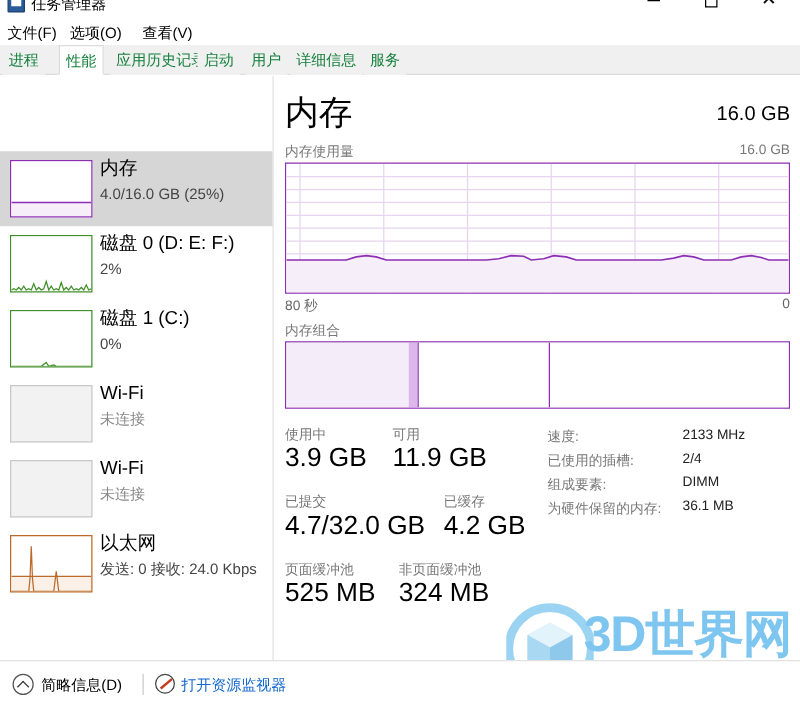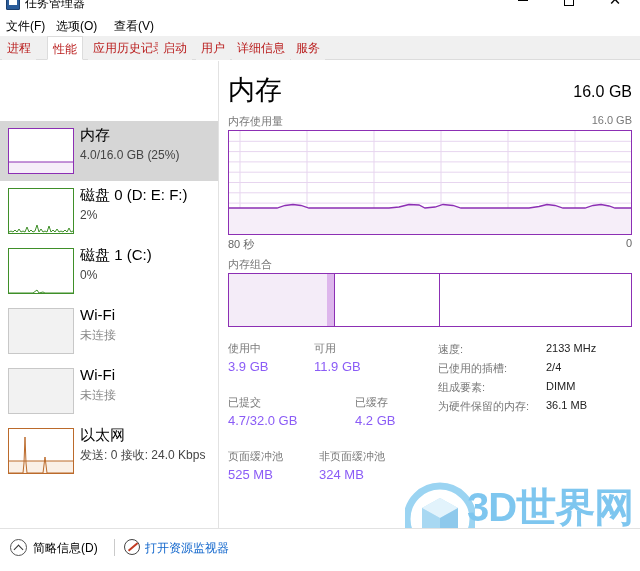--- a/index.html
+++ b/index.html
@@ -79,21 +79,21 @@
   .mi-2 { left: 114px; }
 
   
   .tabstrip {
     position: absolute; left: 0; top: 36px; width: 640px; height: 24px;
     background: #f0f0f0;
     border-bottom: 1px solid #dcdcdc;
   }
   .tab {
     position: absolute; top: 0; height: 24px;
-    font-size: 12px; color: #b91c1c;
+    font-size: 12px; color: #15803d;
     line-height: 24px;
     padding: 0 5px;
     white-space: nowrap;
     cursor: default;
     background: #f0f0f0;
   }
   .tab.active {
     background: #ffffff;
     border-left: 1px solid #dcdcdc;
     border-right: 1px solid #dcdcdc;
@@ -207,21 +207,21 @@
   }
 
   
   .stat { position: absolute; }
   .stat-label {
     font-size: 11px; color: #777;
     line-height: 14px;
     white-space: nowrap;
   }
   .stat-value {
-    font-size: 13px; color: #8b5cf6;
+    font-size: 21px; color: #000000;
     line-height: 24px;
     white-space: nowrap;
   }
   .kv { position: absolute; font-size: 11px; color: #777; white-space: nowrap; }
   .kvv { position: absolute; font-size: 11px; color: #222; white-space: nowrap; }
 
   
   .statusbar {
     position: absolute; left: 0; top: 528px; width: 640px; height: 43px;
     background: #ffffff;

